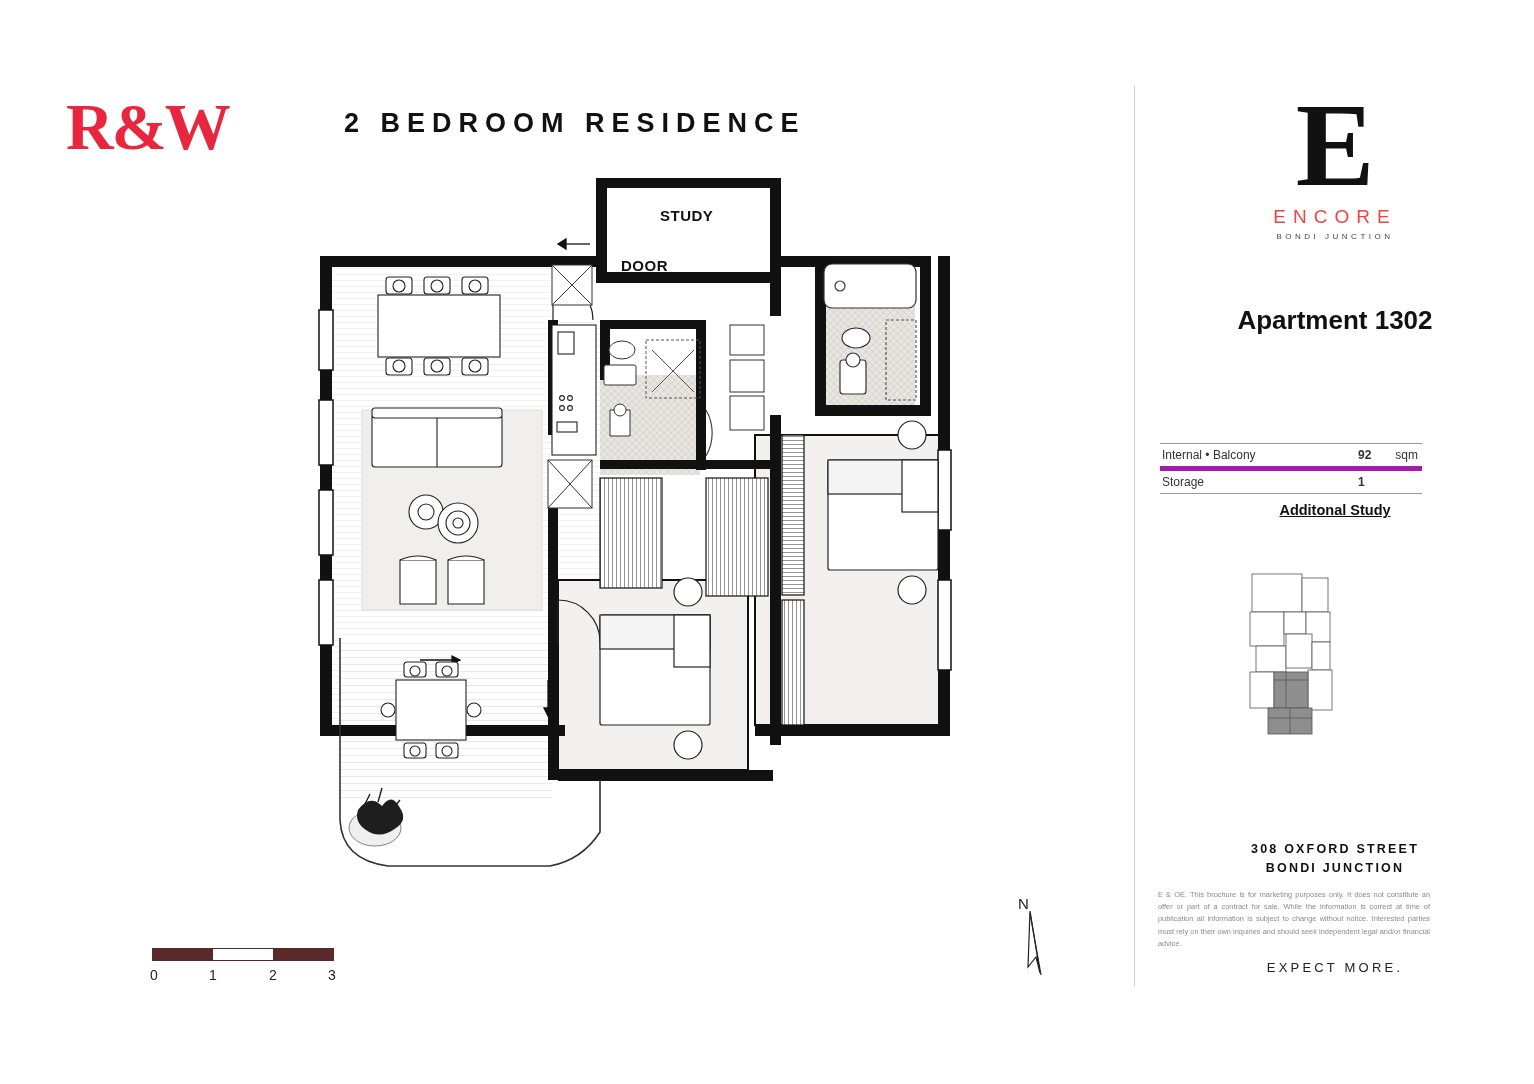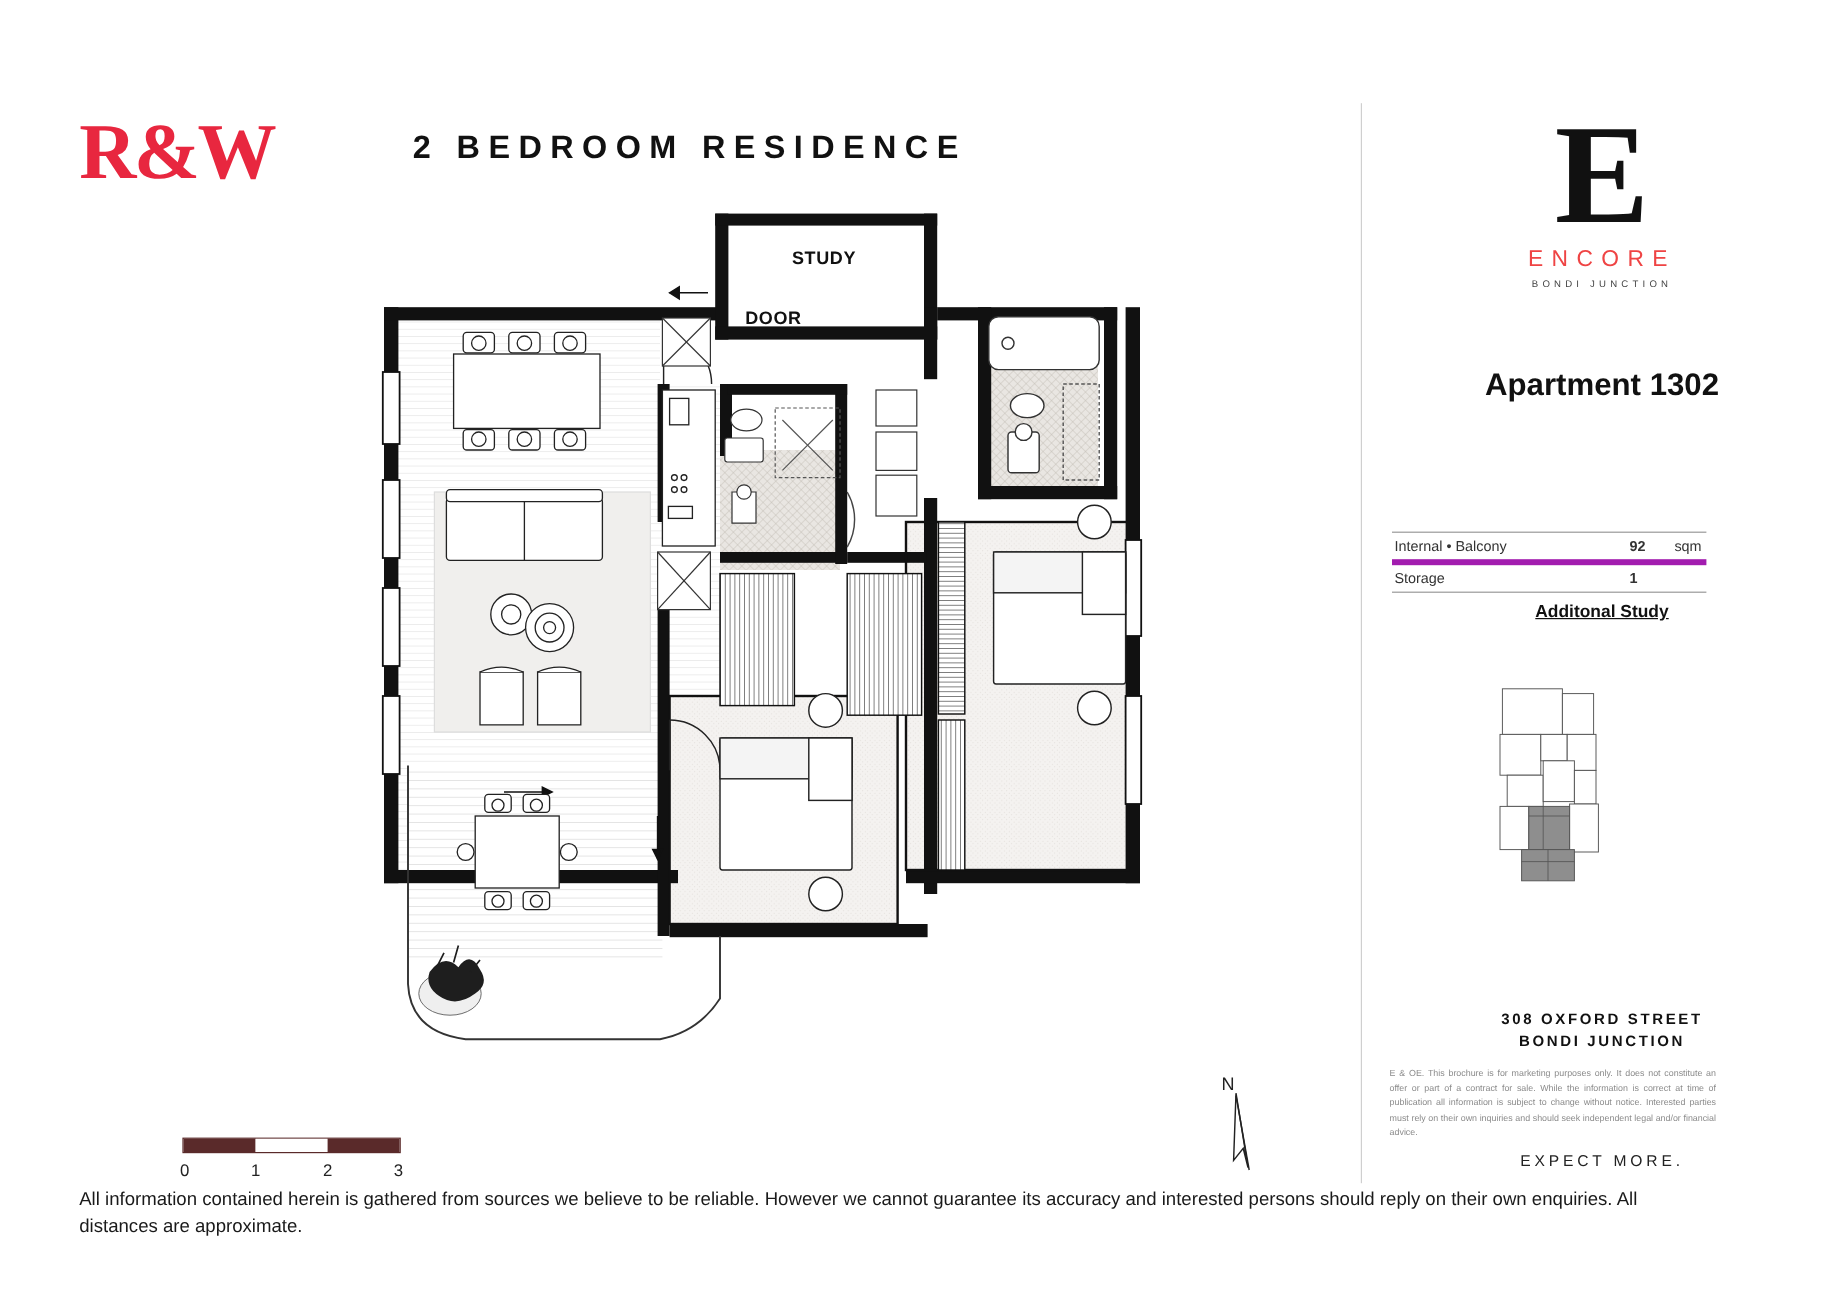--- a/index.html
+++ b/index.html
@@ -447,15 +447,14 @@
 
   <div class="address">
     <div>308 OXFORD STREET</div>
     <div>BONDI JUNCTION</div>
   </div>
 
   <div class="disclaimer-small">E &amp; OE. This brochure is for marketing purposes only. It does not constitute an offer or part of a contract for sale. While the information is correct at time of publication all information is subject to change without notice. Interested parties must rely on their own inquiries and should seek independent legal and/or financial advice.</div>
 
   <div class="expect">EXPECT MORE.</div>
 
-  <div class="footer">All information contained herein is gathered from sources we believe to be reliable.  However we cannot guarantee its accuracy and interested persons should reply on their own enquiries.  All distances are approximate.</div>
 
 </div>
 
 </body></html>

